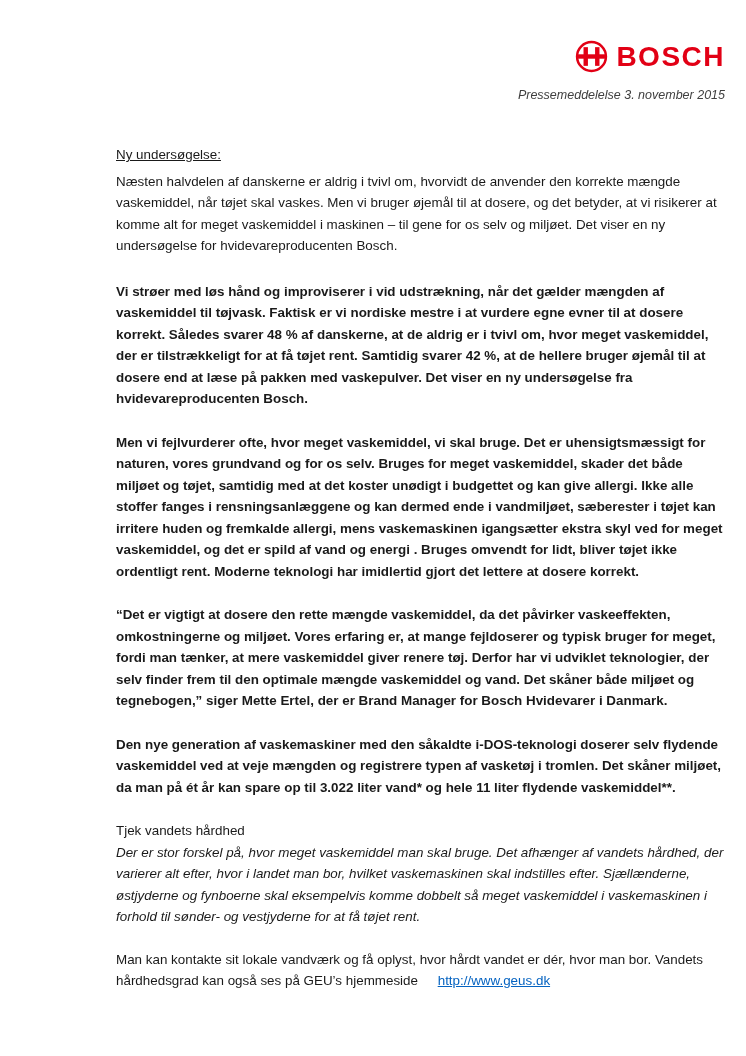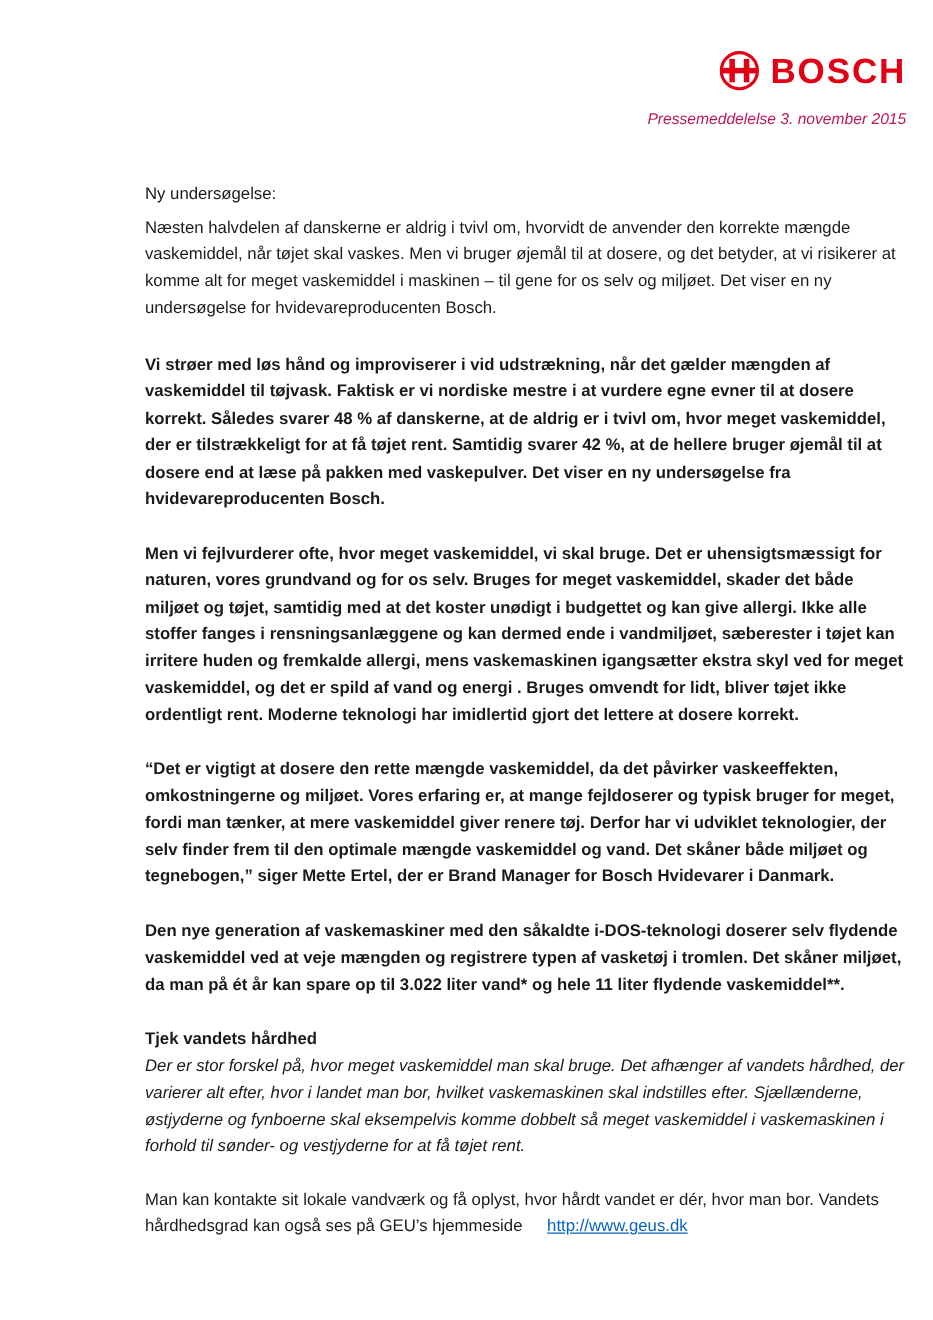--- a/index.html
+++ b/index.html
@@ -25,38 +25,38 @@
     font-size: 28px;
     font-weight: bold;
     color: var(--brand-red, #e20015);
     letter-spacing: 1.5px;
     line-height: 1;
   }
   .dateline {
     margin-top: 15px;
     font-style: italic;
     font-size: 12.5px;
-    color: #be185d;
+    color: #404040;
   }
   .content {
     padding: 42px 69px 0 68px;
     font-size: 13.4px;
     line-height: 21.5px;
   }
-  .kicker { margin: 0 0 5px 0; }
+  .kicker { margin: 0 0 5px 0; text-decoration: underline; }
   .title {
     margin: 0 0 23px 0;
     font-size: 21.5px;
     line-height: 26px;
     font-weight: bold;
     color: #111;
   }
   .lead { font-weight: normal; margin: 0 0 24px 0; }
   p.para { margin: 0 0 22px 0; font-weight: bold; }
-  .subhead { font-weight: bold; margin: 0; }
+  .subhead { font-weight: normal; margin: 0; }
   .subpara { margin: 0 0 21px 0; font-style: italic; }
   .closing { margin: 0; }
   a.link {
     color: var(--link-blue, #0563c1);
     text-decoration: underline;
     cursor: pointer;
     padding-left: 16px;
   }
 </style>
 </head>

